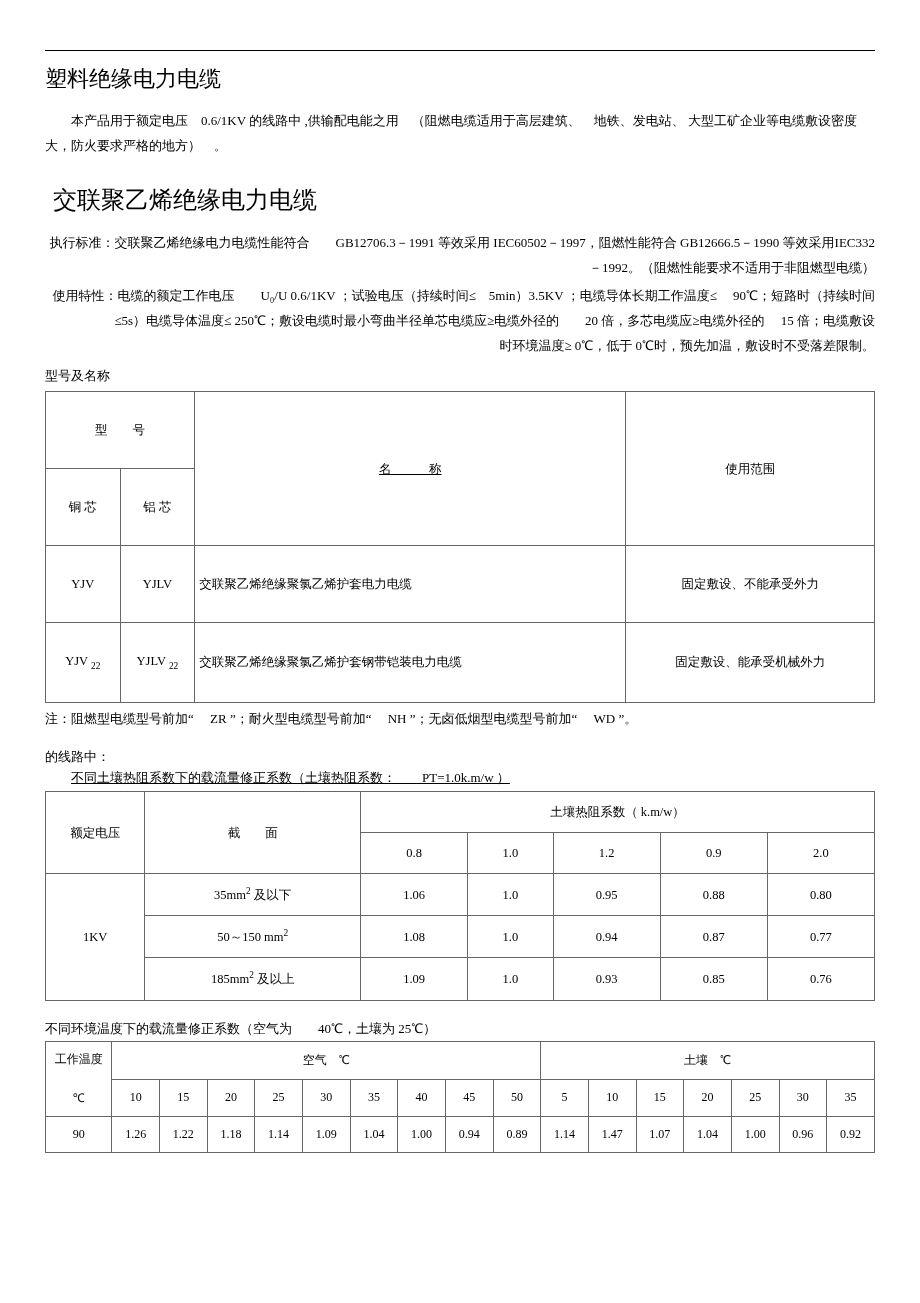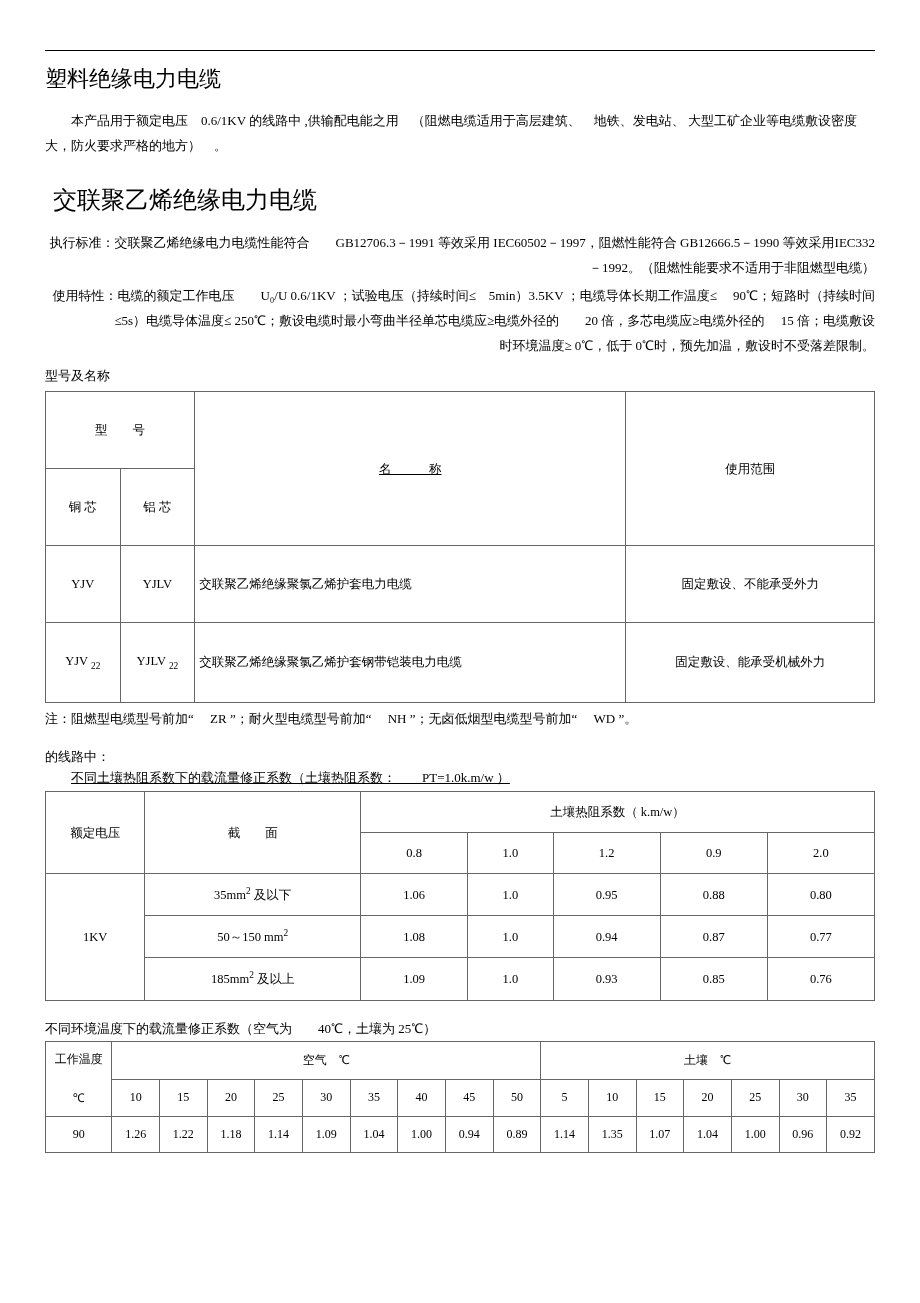--- a/index.html
+++ b/index.html
@@ -160,21 +160,21 @@
     <td>1.26</td>
     <td>1.22</td>
     <td>1.18</td>
     <td>1.14</td>
     <td>1.09</td>
     <td>1.04</td>
     <td>1.00</td>
     <td>0.94</td>
     <td>0.89</td>
     <td>1.14</td>
-    <td>1.35</td>
+    <td>1.47</td>
     <td>1.07</td>
     <td>1.04</td>
     <td>1.00</td>
     <td>0.96</td>
     <td>0.92</td>
   </tr>
 </tbody>
   </table>
 
 </body></html>

